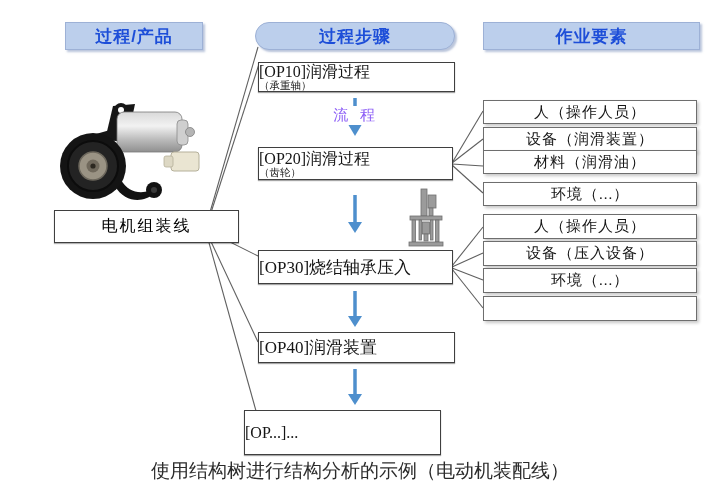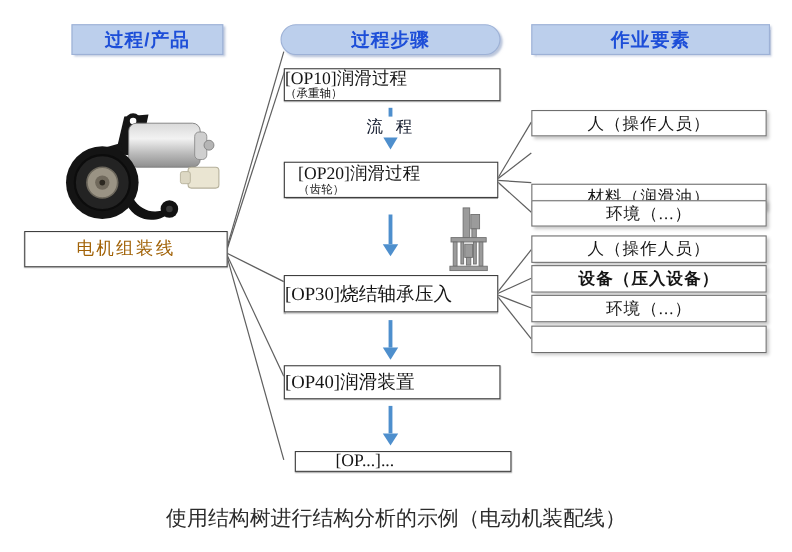--- a/index.html
+++ b/index.html
@@ -23,25 +23,25 @@
   .step .s{font-size:10.5px;line-height:11px;}
   .rbox{
     background:#fff;border:1px solid #6e6e6e;box-shadow:2px 2px 3px rgba(0,0,0,.22);
     display:flex;align-items:center;justify-content:center;
     font-family:"Liberation Serif","DejaVu Serif",serif;font-size:15px;color:#151515;
     letter-spacing:1px;z-index:2;
   }
   .rootbox{
     background:#fff;border:1px solid #3f3f3f;box-shadow:0 1px 1px rgba(0,0,0,.3);
     display:flex;align-items:center;justify-content:center;
-    font-family:"Liberation Serif","DejaVu Serif",serif;font-size:16px;color:#a16207;
-    letter-spacing:2px;z-index:2;
+    font-family:"Liberation Serif","DejaVu Serif",serif;font-size:16px;color:#000000;
+    letter-spacing:2px;z-index:2;margin-left:32px;
   }
   .flowlbl{
-    font-family:"Liberation Serif","DejaVu Serif",serif;font-size:15px;color:#0f172a;
+    font-family:"Liberation Serif","DejaVu Serif",serif;font-size:15px;color:#8b5cf6;
     letter-spacing:4px;z-index:2;text-align:center;
   }
   .caption{
     width:720px;text-align:center;font-size:19px;color:#2b2b2b;font-weight:500;z-index:2;
   }
 </style>
 </head>
 <body>
 
 <div id="stage">
@@ -132,51 +132,54 @@
     <span>电机组装线</span>
   </div>
 
   <div class="abs step" style="left:258px;top:62px;width:197px;height:30px;">
     <span class="t">[OP10]润滑过程</span>
     <span class="s">（承重轴）</span>
   </div>
 
   <div class="abs flowlbl" style="left:325px;top:106px;width:62px;">流 程</div>
 
-  <div class="abs step" style="left:258px;top:147px;width:195px;height:33px;padding-left:12px;">
+  <div class="abs step" style="left:258px;top:147px;width:195px;height:33px;">
     <span class="t">[OP20]润滑过程</span>
     <span class="s">（齿轮）</span>
   </div>
 
   <div class="abs step" style="left:258px;top:250px;width:195px;height:34px;">
     <span class="t" style="font-size:17px;">[OP30]烧结轴承压入</span>
   </div>
 
   <div class="abs step" style="left:258px;top:332px;width:197px;height:31px;">
     <span class="t" style="font-size:17px;">[OP40]润滑装置</span>
   </div>
 
-  <div class="abs step" style="left:268px;top:410px;width:197px;height:19px;padding-left:36px;">
+  <div class="abs step" style="left:244px;top:410px;width:197px;height:45px;">
     <span class="t">[OP...]...</span>
   </div>
 
   <div class="abs rbox" style="left:483px;top:100px;width:214px;height:24px;">
     <span>人（操作人员）</span>
   </div>
-  <div class="abs rbox" style="left:483px;top:167px;width:214px;height:24px;">
+  <div class="abs rbox" style="left:483px;top:127px;width:214px;height:25px;">
+    <span>设备（润滑装置）</span>
+  </div>
+  <div class="abs rbox" style="left:483px;top:150px;width:214px;height:24px;">
     <span>材料（润滑油）</span>
   </div>
   <div class="abs rbox" style="left:483px;top:182px;width:214px;height:24px;">
     <span>环境（...）</span>
   </div>
 
   <div class="abs rbox" style="left:483px;top:214px;width:214px;height:25px;">
     <span>人（操作人员）</span>
   </div>
-  <div class="abs rbox" style="left:483px;top:241px;width:214px;height:25px;font-weight:bold;">
+  <div class="abs rbox" style="left:483px;top:241px;width:214px;height:25px;">
     <span>设备（压入设备）</span>
   </div>
   <div class="abs rbox" style="left:483px;top:268px;width:214px;height:25px;">
     <span>环境（...）</span>
   </div>
   <div class="abs rbox" style="left:483px;top:296px;width:214px;height:25px;">
     <span></span>
   </div>
 
   <div class="abs caption" style="left:0;top:458px;">使用结构树进行结构分析的示例（电动机装配线）</div>

